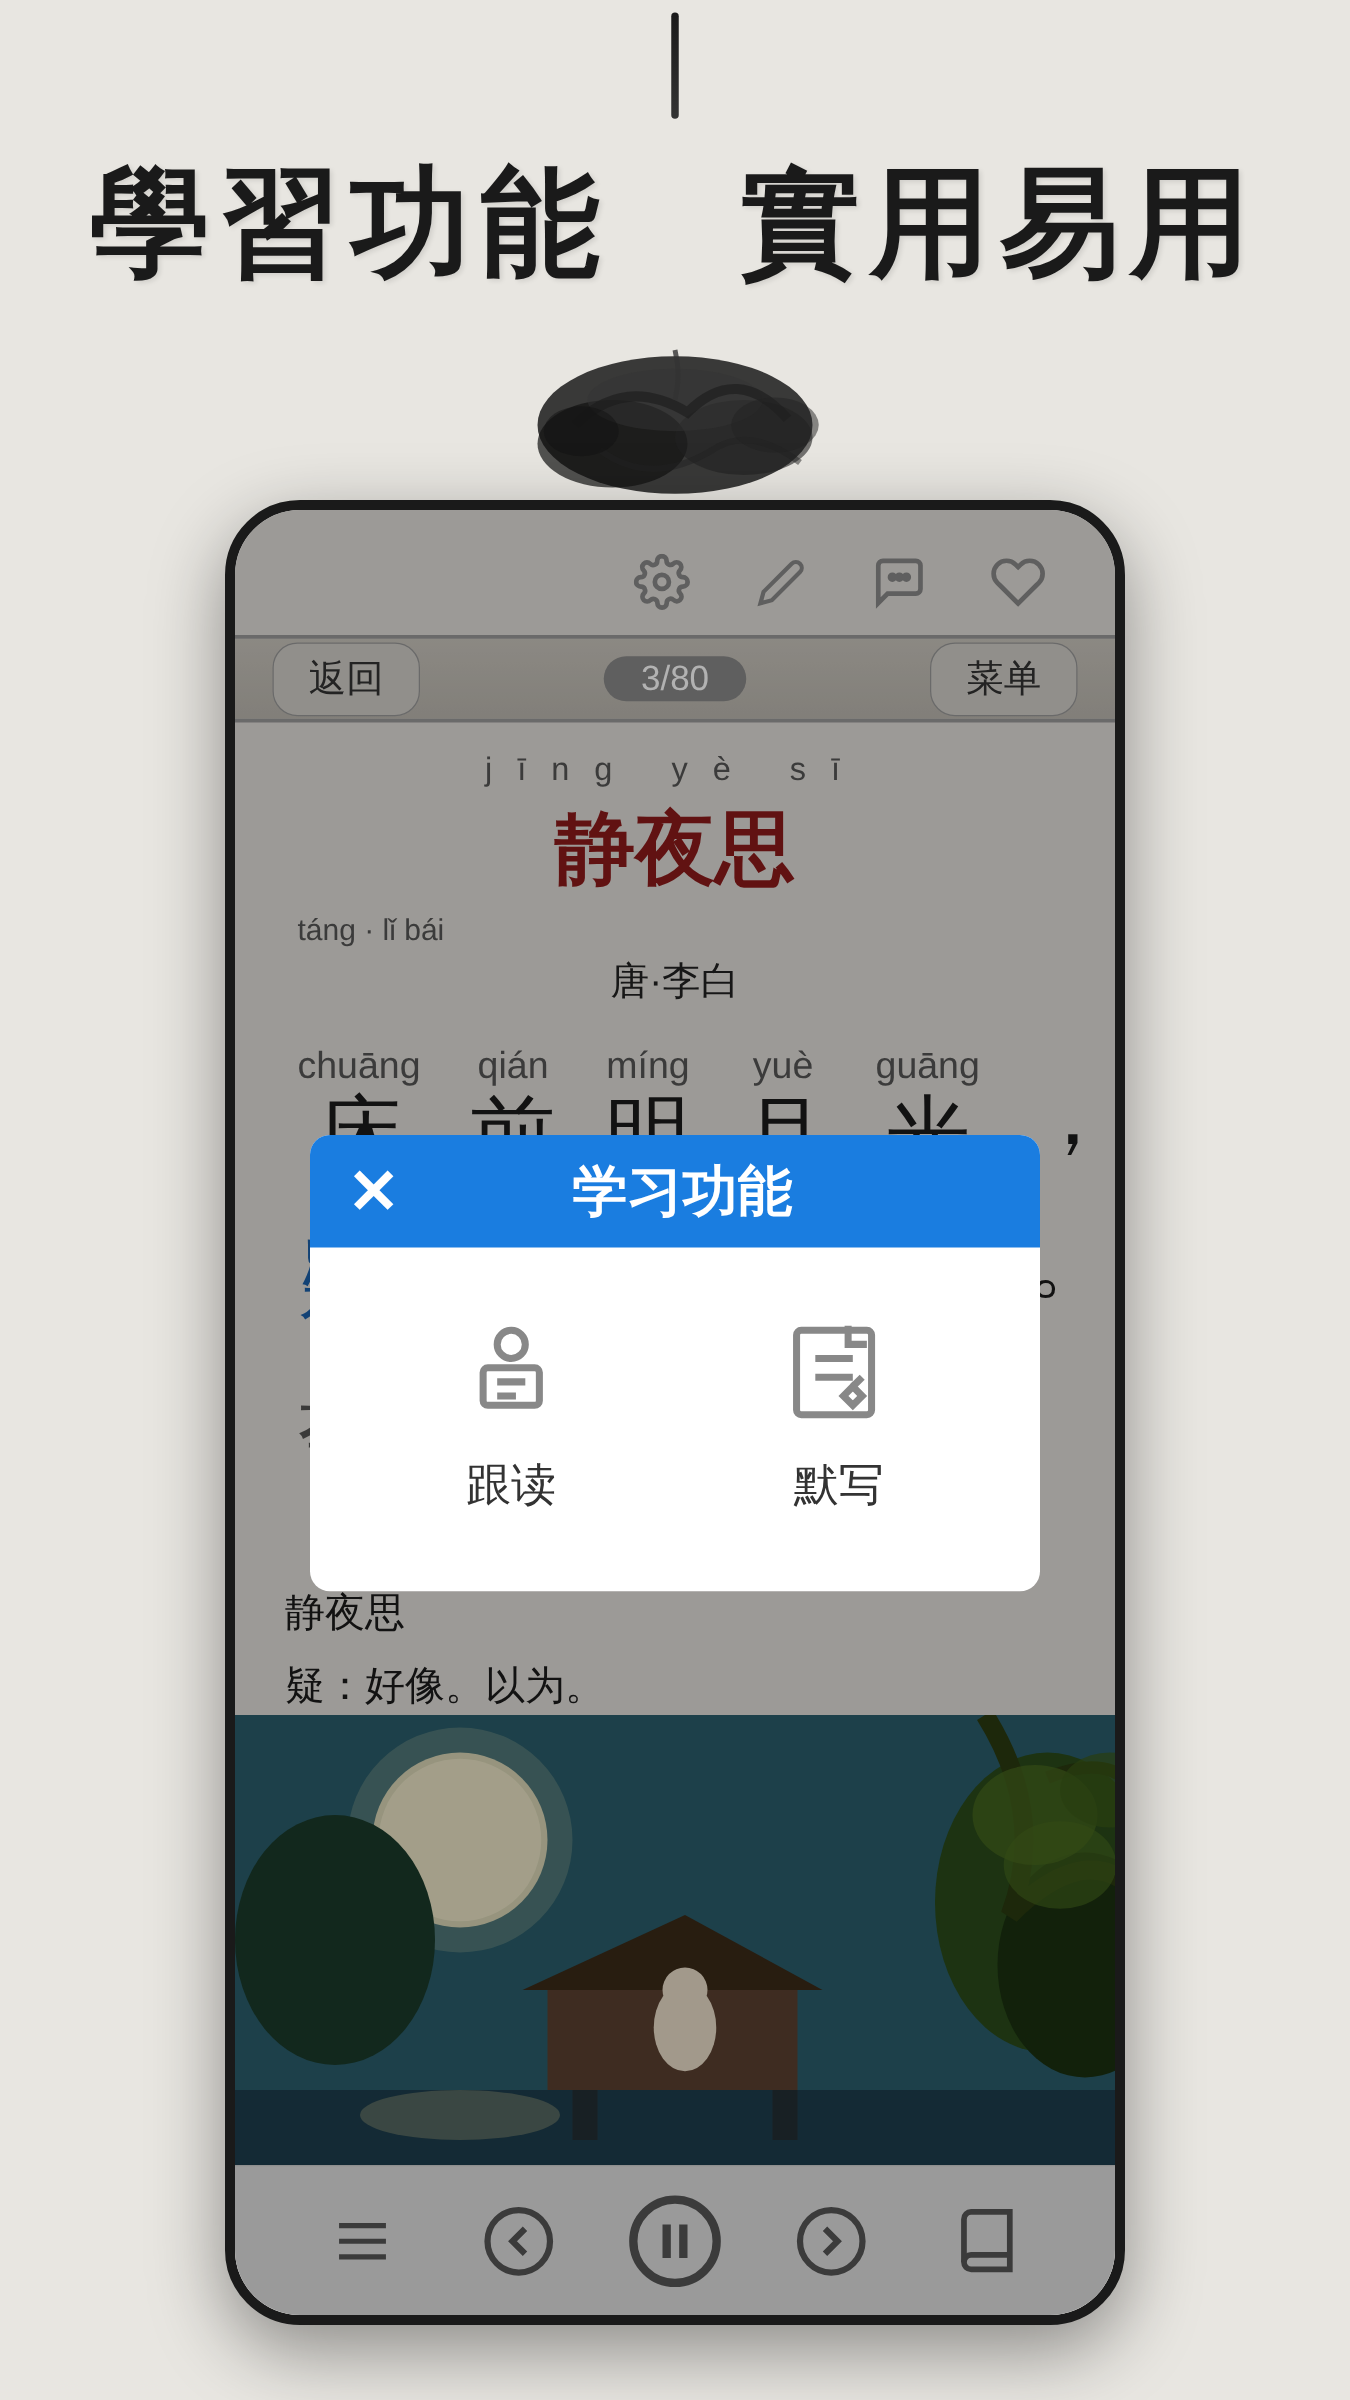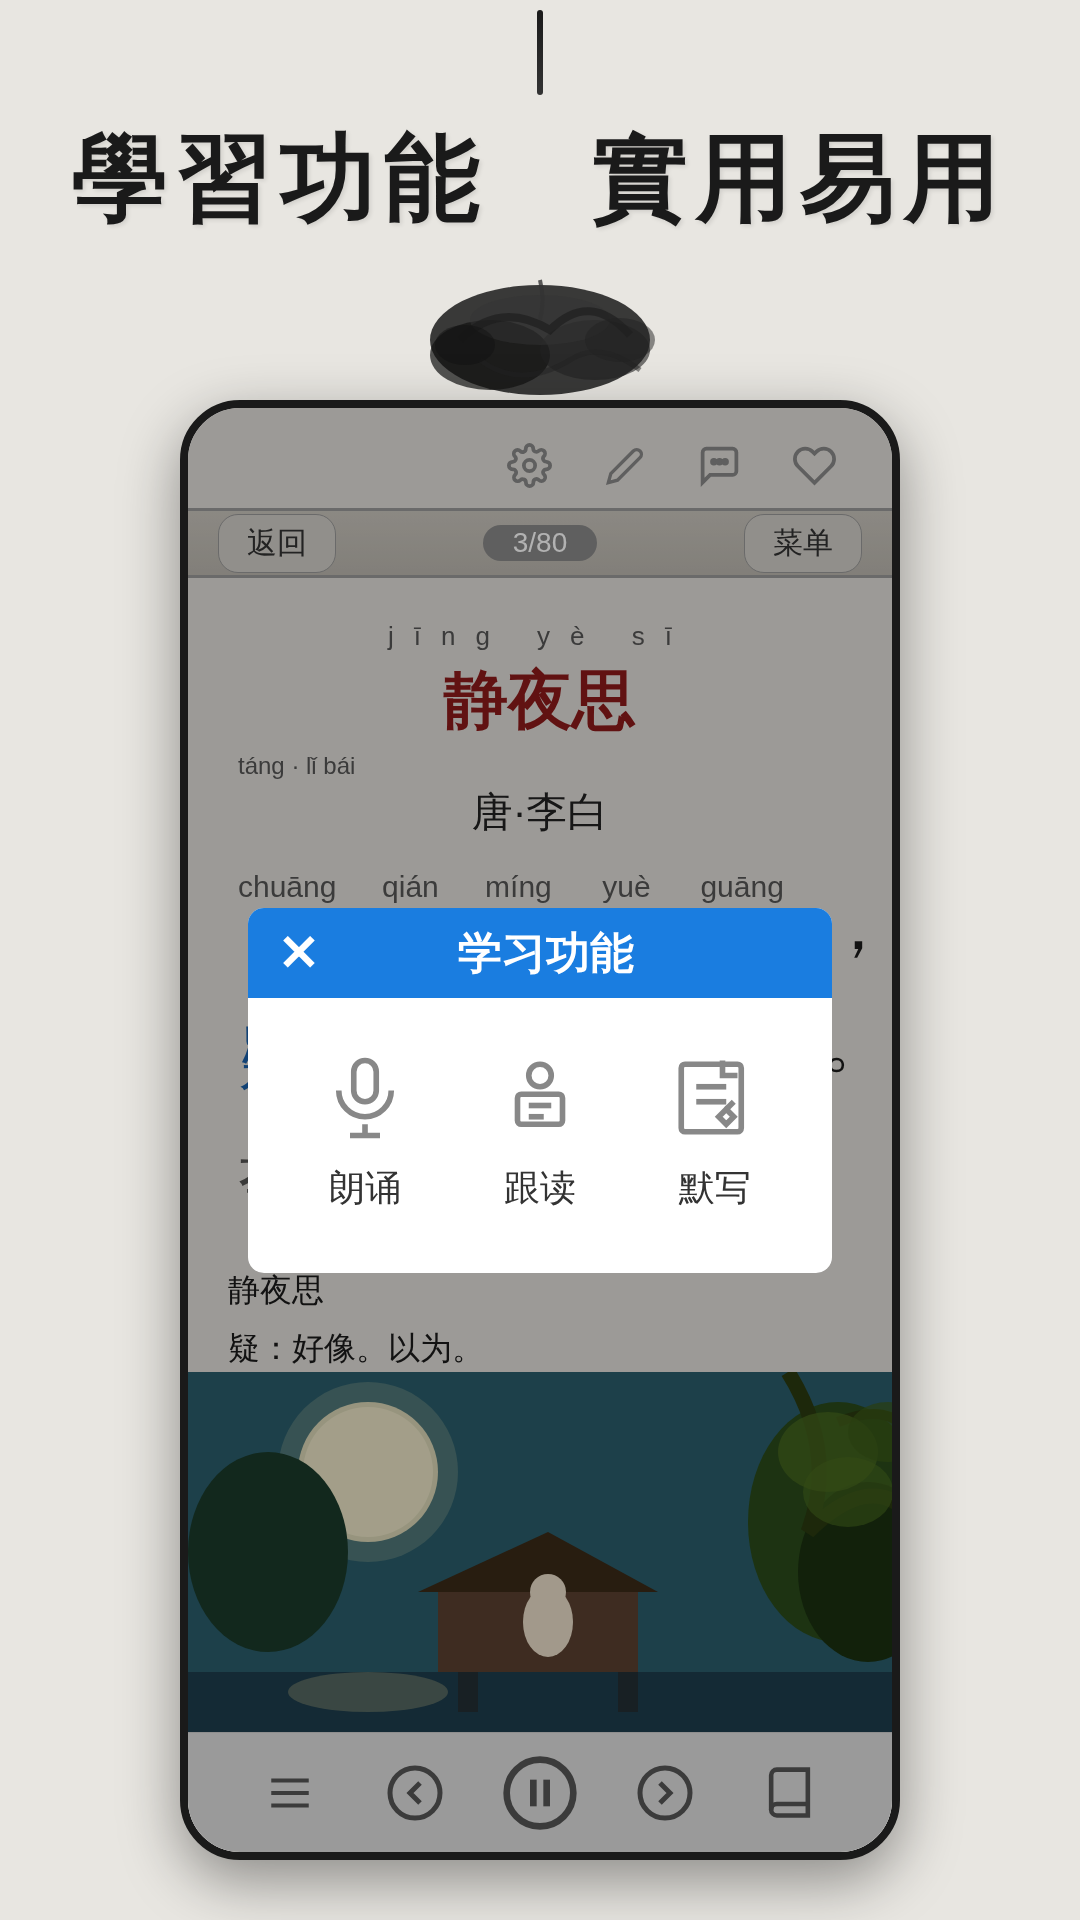--- a/index.html
+++ b/index.html
@@ -128,21 +128,21 @@
       background: #888;
       border-radius: 20px;
       padding: 2px 30px;
       font-size: 28px;
       color: #fff;
     }
 
     
     .poem-area {
       position: absolute;
-      top: 183px;
+      top: 162px;
       left: 0;
       right: 0;
       padding: 30px 50px 0;
     }
 
     .poem-pinyin-title {
       text-align: center;
       font-size: 26px;
       color: #555;
       letter-spacing: 20px;
@@ -158,21 +158,21 @@
     }
 
     .poem-author-pinyin {
       font-size: 24px;
       color: #555;
       margin-bottom: 5px;
     }
 
     .poem-author {
       text-align: center;
-      font-size: 41px;
+      font-size: 31px;
       color: #222;
       margin-bottom: 30px;
     }
 
     .poem-line {
       display: flex;
       gap: 40px;
       align-items: flex-end;
     }
 
@@ -533,31 +533,20 @@
 
     <div class="modal-overlay"></div>
 
     <div class="modal-box">
       <div class="modal-header">
         <div class="modal-close">✕</div>
         <div class="modal-title">学习功能</div>
       </div>
       <div class="modal-content">
 
-        <div class="modal-item">
-          <div class="modal-icon">
-            <svg viewBox="0 0 24 24" fill="none" stroke="#888" stroke-width="1.5">
-              <rect x="9" y="2" width="6" height="11" rx="3" ry="3"></rect>
-              <path d="M5 10a7 7 0 0 0 14 0"></path>
-              <line x1="12" y1="19" x2="12" y2="22"></line>
-              <line x1="8" y1="22" x2="16" y2="22"></line>
-            </svg>
-          </div>
-          <div class="modal-label">朗诵</div>
-        </div>
 
         <div class="modal-item">
           <div class="modal-icon">
             <svg viewBox="0 0 24 24" fill="none" stroke="#888" stroke-width="1.5">
               <circle cx="12" cy="6" r="3"></circle>
               <rect x="6" y="11" width="12" height="8" rx="1" ry="1"></rect>
               <line x1="9" y1="14" x2="15" y2="14"></line>
               <line x1="9" y1="17" x2="13" y2="17"></line>
             </svg>
           </div>

